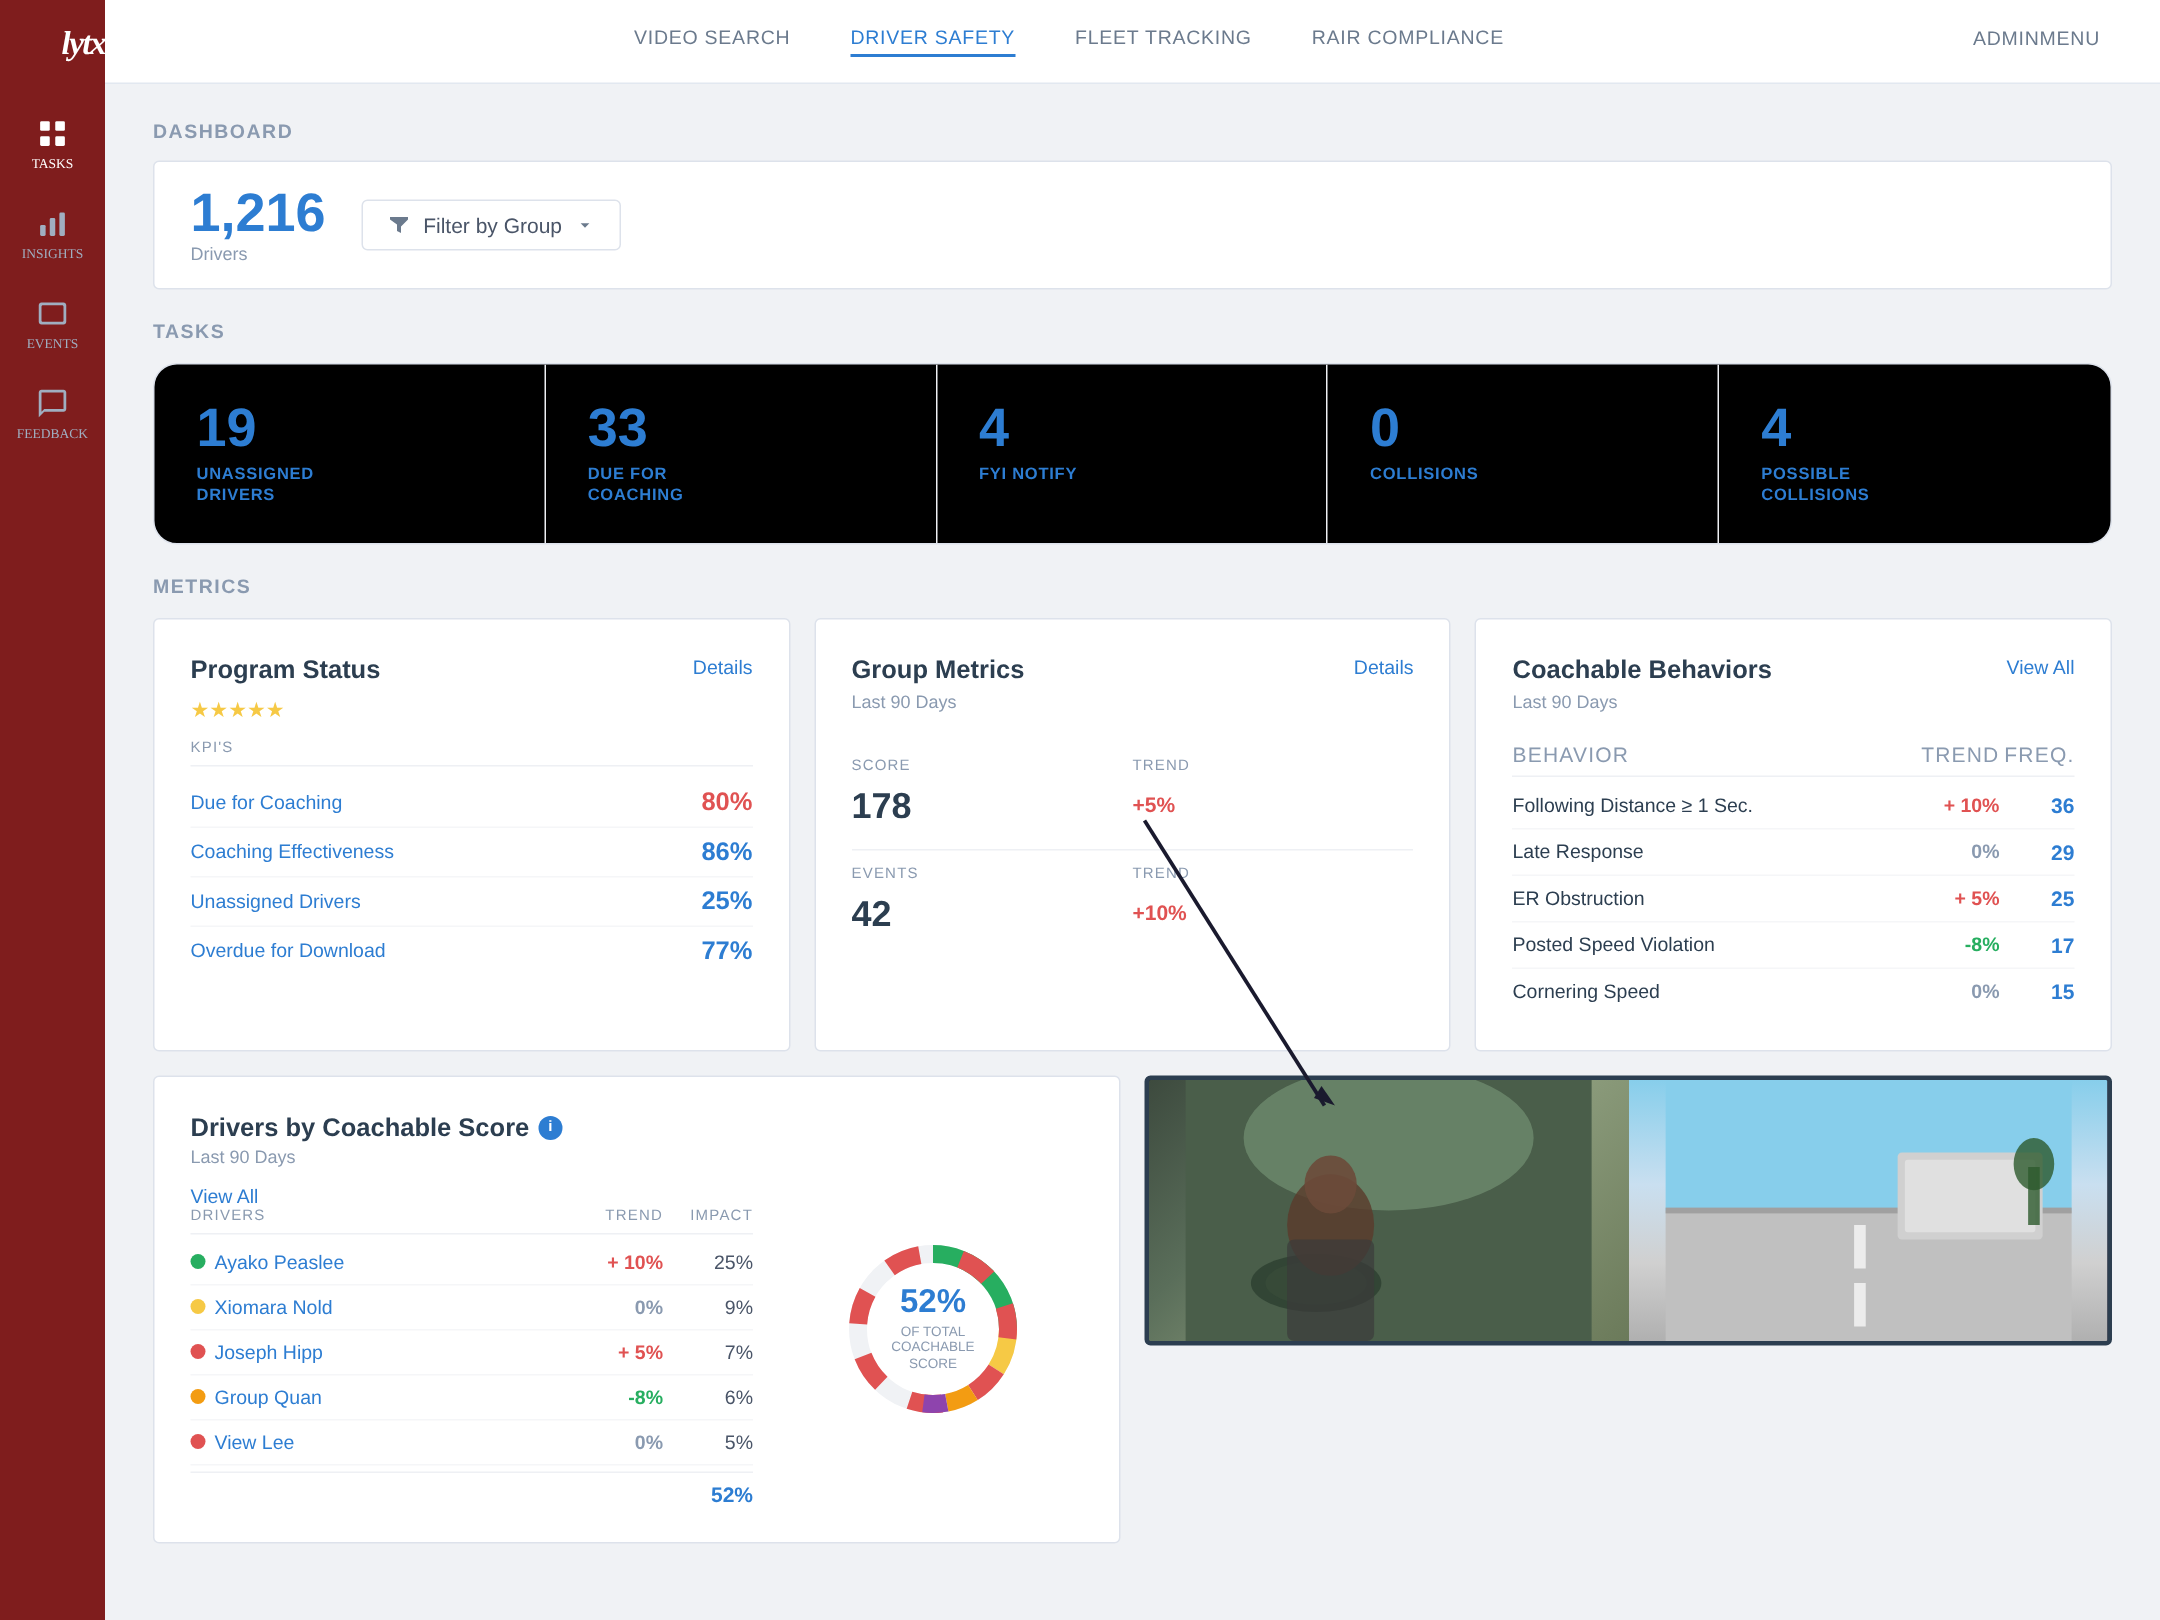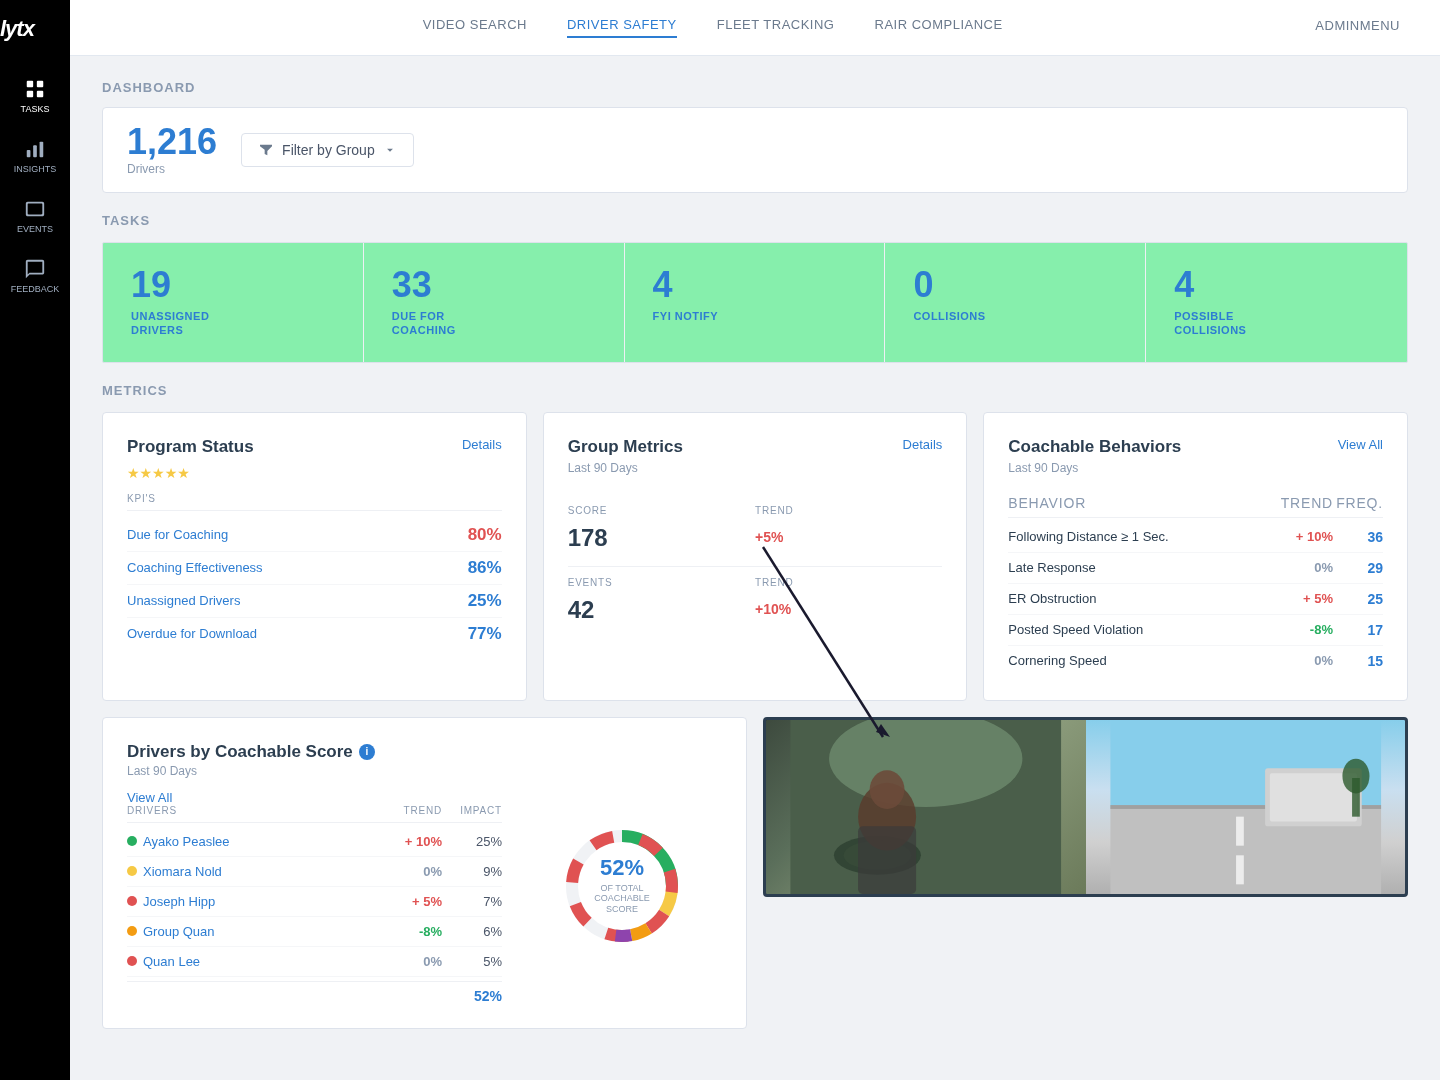--- a/index.html
+++ b/index.html
@@ -1,26 +1,27 @@
 <!DOCTYPE html>
 <html><head>
   <meta charset="utf-8">
   <style>
     * { box-sizing: border-box; margin: 0; padding: 0; }
     body { font-family: -apple-system, BlinkMacSystemFont, 'Segoe UI', Arial, sans-serif; background: #f0f2f5; display: flex; height: 1080px; width: 1440px; overflow: hidden; }
 
     
     .sidebar {
       width: 70px;
-      background: #000000;
+      background: #7f1d1d;
       display: flex;
       flex-direction: column;
-      align-items: flex-start;
+      align-items: flex-end;
       padding-top: 16px;
       flex-shrink: 0;
+      font-family: Liberation Serif, serif;
     }
     .sidebar-logo {
       color: white;
       font-size: 22px;
       font-weight: bold;
       font-style: italic;
       margin-bottom: 24px;
       letter-spacing: -1px;
     }
     .sidebar-item {
@@ -110,23 +111,23 @@
       color: #4a5568;
       background: white;
     }
     .filter-btn svg { color: #6b7a8d; }
 
     
     .tasks-grid {
       display: grid;
       grid-template-columns: repeat(5, 1fr);
       gap: 0;
-      background: #86efac;
+      background: #000000;
       border: 1px solid #dde2eb;
-      border-radius: 2px;
+      border-radius: 16px;
       margin-bottom: 20px;
       overflow: hidden;
     }
     .task-card {
       padding: 24px 28px;
       border-right: 1px solid #eef0f4;
     }
     .task-card:last-child { border-right: none; }
     .task-num {
       font-size: 36px;
@@ -515,21 +516,21 @@
               <div class="d-name-wrap">
                 <div class="d-dot orange"></div>
                 <span class="d-name">Group Quan</span>
               </div>
               <span class="d-trend neg">-8%</span>
               <span class="d-impact">6%</span>
             </div>
             <div class="d-row">
               <div class="d-name-wrap">
                 <div class="d-dot red"></div>
-                <span class="d-name">Quan Lee</span>
+                <span class="d-name">View Lee</span>
               </div>
               <span class="d-trend neu">0%</span>
               <span class="d-impact">5%</span>
             </div>
             <div class="bottom-total-row">
               <span class="bottom-total">52%</span>
             </div>
           </div>
 
           <div class="donut-section">

